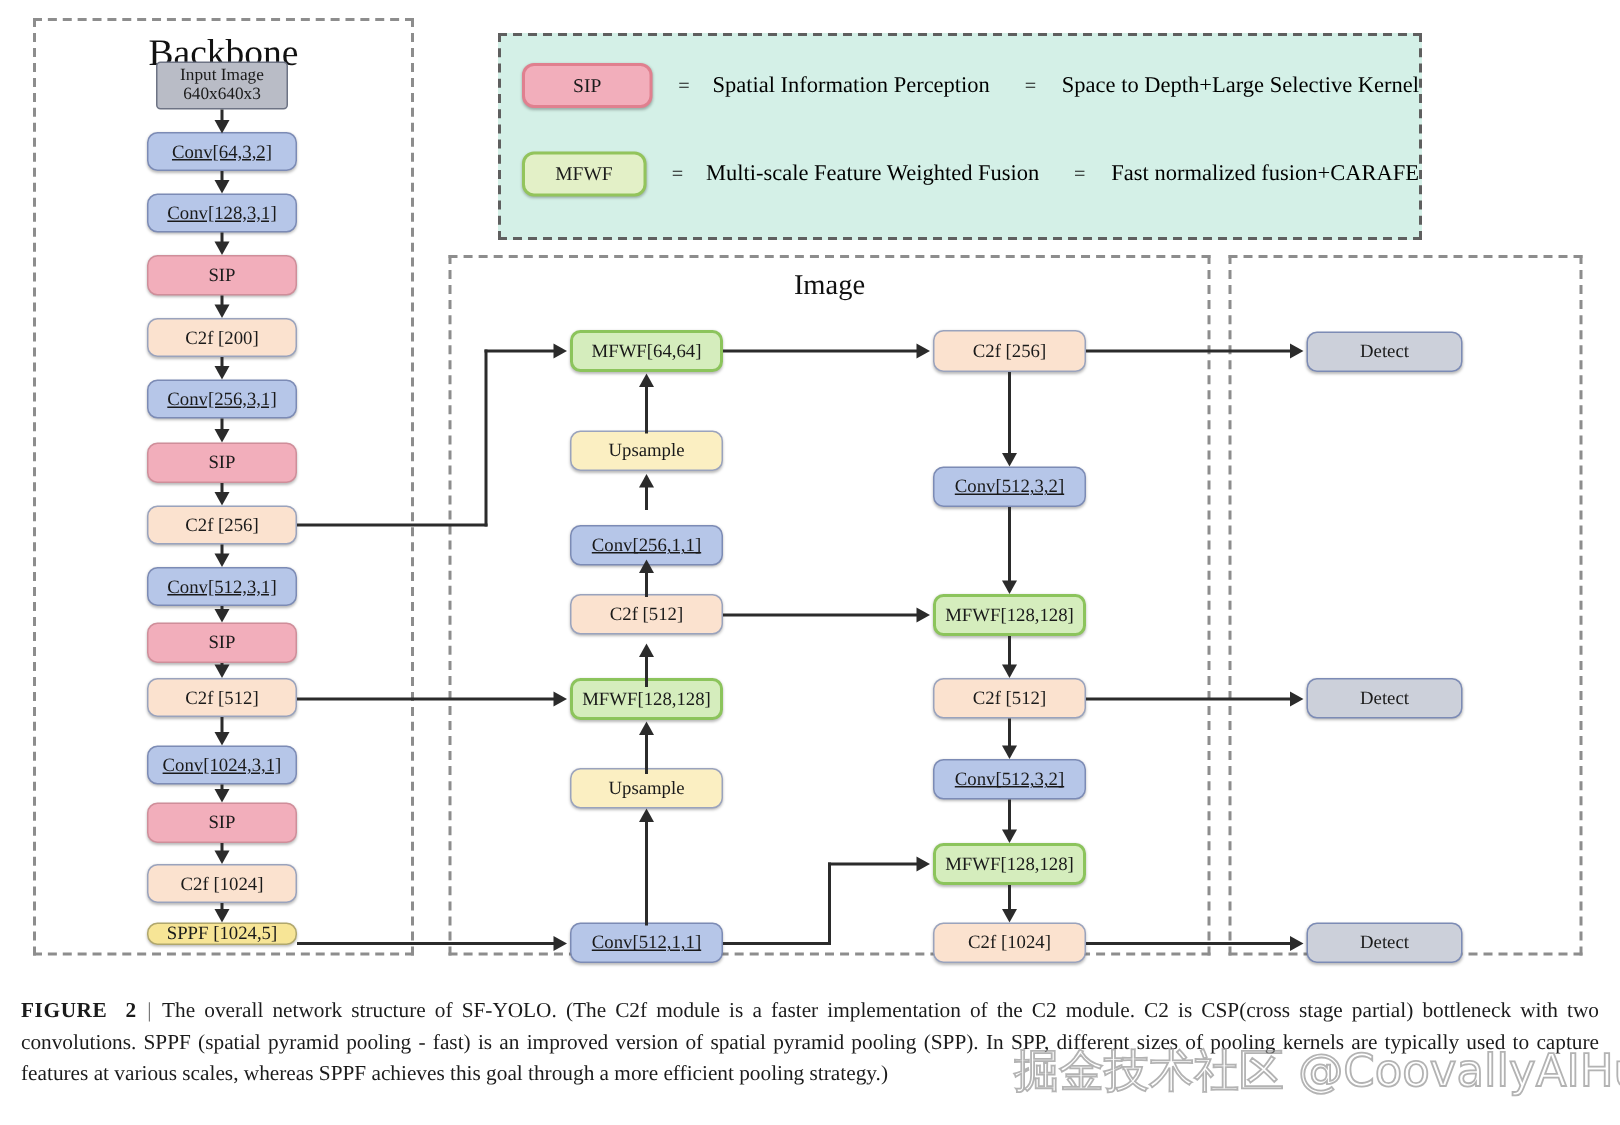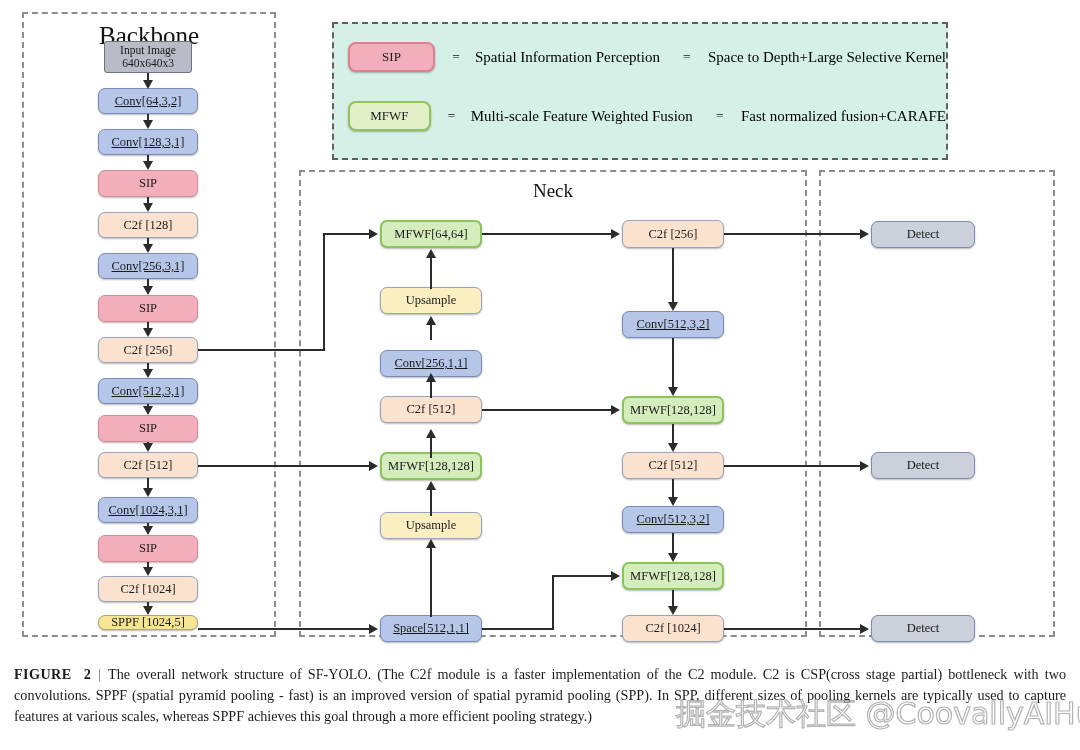--- a/index.html
+++ b/index.html
@@ -116,21 +116,21 @@
 </style>
 </head>
 <body>
 
 <div id="root">
 
   <div class="region" style="left:22px; top:12px; width:254px; height:625px;"></div>
   <div class="region-title" style="left:22px; top:22px; width:254px; font-size:25px;">Backbone</div>
 
   <div class="region" style="left:299px; top:170px; width:508px; height:467px;"></div>
-  <div class="region-title" style="left:299px; top:180px; width:508px;">Neck</div>
+  <div class="region-title" style="left:299px; top:180px; width:508px;">Image</div>
 
   <div class="region" style="left:819px; top:170px; width:236px; height:467px;"></div>
 
   <div class="legend">
     <div class="legend-row" style="top:18px;">
       <div class="node n-legend-sip" style="position:relative; left:14px; width:96px; height:30px; font-size:13px;">SIP</div>
       <div class="legend-eq" style="margin-left:22px;">=</div>
       <div class="legend-txt" style="margin-left:6px;">Spatial Information Perception</div>
       <div class="legend-eq" style="margin-left:14px;">=</div>
       <div class="legend-txt" style="margin-left:8px;">Space to Depth+Large Selective Kernel</div>
@@ -145,21 +145,21 @@
   </div>
 
   <div class="node n-input" style="left:104px; top:41px; width:88px; height:32px;">
     <span>Input Image</span>
     <span>640x640x3</span>
   </div>
 
   <div class="node n-conv" style="left:98px; top:88px; width:100px; height:26px;">Conv[64,3,2]</div>
   <div class="node n-conv" style="left:98px; top:129px; width:100px; height:26px;">Conv[128,3,1]</div>
   <div class="node n-sip" style="left:98px; top:170px; width:100px; height:27px;">SIP</div>
-  <div class="node n-c2f" style="left:98px; top:212px; width:100px; height:26px;">C2f [128]</div>
+  <div class="node n-c2f" style="left:98px; top:212px; width:100px; height:26px;">C2f [200]</div>
   <div class="node n-conv" style="left:98px; top:253px; width:100px; height:26px;">Conv[256,3,1]</div>
   <div class="node n-sip" style="left:98px; top:295px; width:100px; height:27px;">SIP</div>
   <div class="node n-c2f" style="left:98px; top:337px; width:100px; height:26px;">C2f [256]</div>
   <div class="node n-conv" style="left:98px; top:378px; width:100px; height:26px;">Conv[512,3,1]</div>
   <div class="node n-sip" style="left:98px; top:415px; width:100px; height:27px;">SIP</div>
   <div class="node n-c2f" style="left:98px; top:452px; width:100px; height:26px;">C2f [512]</div>
   <div class="node n-conv" style="left:98px; top:497px; width:100px; height:26px;">Conv[1024,3,1]</div>
   <div class="node n-sip" style="left:98px; top:535px; width:100px; height:27px;">SIP</div>
   <div class="node n-c2f" style="left:98px; top:576px; width:100px; height:26px;">C2f [1024]</div>
   <div class="node n-sppf" style="left:98px; top:615px; width:100px; height:15px;">SPPF [1024,5]</div>
@@ -205,21 +205,21 @@
 
   <div class="ln ln-v" style="left:147px; top:602px; height:7px;"></div>
   <div class="ar ar-d" style="left:143px; top:606px;"></div>
 
   <div class="node n-mfwf" style="left:380px; top:220px; width:102px; height:28px;">MFWF[64,64]</div>
   <div class="node n-ups" style="left:380px; top:287px; width:102px; height:27px;">Upsample</div>
   <div class="node n-conv" style="left:380px; top:338px; width:102px; height:27px;margin-top:12px;">Conv[256,1,1]</div>
   <div class="node n-c2f" style="left:380px; top:396px; width:102px; height:27px;">C2f [512]</div>
   <div class="node n-mfwf" style="left:380px; top:452px; width:102px; height:28px;">MFWF[128,128]</div>
   <div class="node n-ups" style="left:380px; top:512px; width:102px; height:27px;">Upsample</div>
-  <div class="node n-conv" style="left:380px; top:615px; width:102px; height:27px;">Space[512,1,1]</div>
+  <div class="node n-conv" style="left:380px; top:615px; width:102px; height:27px;">Conv[512,1,1]</div>
 
   <div class="ln ln-v" style="left:430px; top:256px; height:33px;"></div>
   <div class="ar ar-u" style="left:426px; top:249px;"></div>
 
   <div class="ln ln-v" style="left:430px; top:322px; height:18px;"></div>
   <div class="ar ar-u" style="left:426px; top:316px;"></div>
 
   <div class="ln ln-v" style="left:430px; top:380px; height:18px;"></div>
   <div class="ar ar-u" style="left:426px; top:373px;"></div>
 

